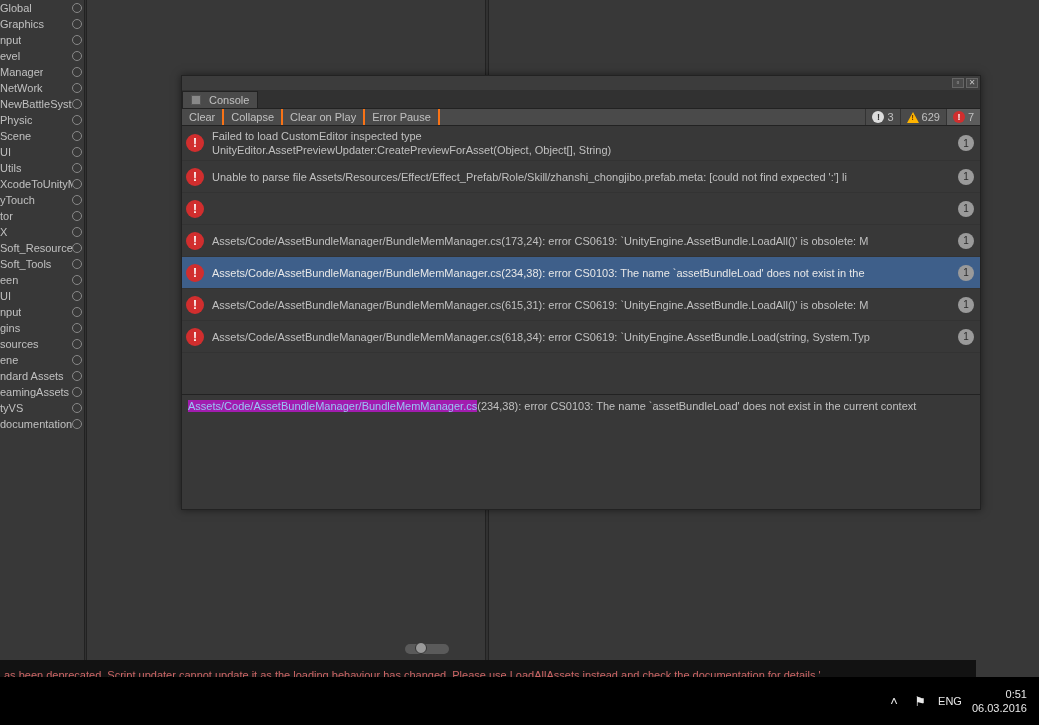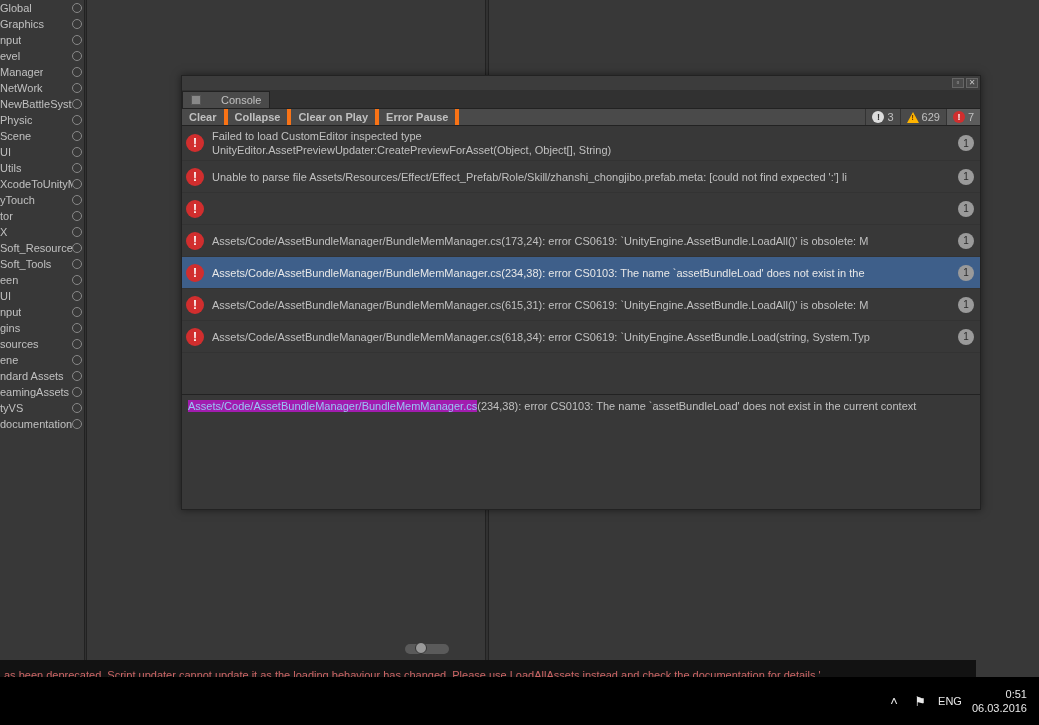--- a/index.html
+++ b/index.html
@@ -16,24 +16,24 @@
 .center-scroll { position: absolute; left: 89px; top: 640px; width: 393px; height: 20px; }
 .center-scroll .thumb { position:absolute; left: 316px; top:4px; width:44px; height:10px; background:#5a5a5a; border-radius:5px; }
 .center-scroll .knob { position:absolute; left: 326px; top:2px; width:12px; height:12px; background:#9a9a9a; border-radius:50%; border:1px solid #333; }
 .vdiv2 { position: absolute; left: 485px; top: 0; width: 4px; height: 660px; background: #313131; border-left:1px solid #222; border-right:1px solid #222; }
 
 
 .console { position: absolute; left: 181px; top: 75px; width: 800px; height: 435px; background: #3c3c3c; border: 1px solid #222; box-shadow: 0 0 0 1px #ff8fcf inset, 0 0 8px rgba(0,0,0,.5); display:flex; flex-direction:column; }
 .console-titlebar { height: 14px; background: #3c3c3c; display:flex; justify-content:flex-end; align-items:center; gap:2px; padding-right:2px; }
 .win-btn { width:12px; height:10px; background:#4a4a4a; border:1px solid #666; display:flex; align-items:center; justify-content:center; font-size:8px; line-height:8px; cursor:pointer; }
 .console-tabbar { height: 18px; background: #313131; display:flex; align-items:flex-end; }
-.console-tab { background:#4a4a4a; border:1px solid #222; border-bottom:none; padding:2px 8px; display:flex; align-items:center; gap:20px; color:#c0c0c0; }
+.console-tab { background:#4a4a4a; border:1px solid #222; border-bottom:none; padding:2px 8px; display:flex; align-items:center; gap:8px; color:#c0c0c0; }
 .tab-icon { width:10px; height:10px; background:#888; border:1px solid #555; }
 .console-toolbar { height: 18px; background: #4a4a4a; border-top:1px solid #222; border-bottom:1px solid #222; display:flex; align-items:stretch; }
-.tb-btn { padding:0 7px; display:flex; align-items:center; border-right:4px solid #f97316; color:#c0c0c0; cursor:pointer;font-weight:bold; }
+.tb-btn { padding:0 7px; display:flex; align-items:center; border-right:2px solid #f97316; color:#c0c0c0; cursor:pointer; }
 .tb-spacer { flex:1; }
 .tb-stat { display:flex; align-items:center; gap:3px; padding:0 6px; border-left:1px solid #333; cursor:pointer; }
 .tb-stat.active { background:#5c5c5c; }
 .ico { width:12px; height:12px; border-radius:50%; display:flex; align-items:center; justify-content:center; color:#fff; font-weight:bold; font-size:9px; }
 .ico-info { background:#ddd; color:#333; }
 .ico-warn { width:0; height:0; border-left:6px solid transparent; border-right:6px solid transparent; border-bottom:11px solid #ffb400; border-radius:0; position:relative; }
 .ico-warn::after { content:"!"; position:absolute; left:-3px; top:1px; width:6px; text-align:center; color:#6b3a00; font-size:8px; font-weight:bold; }
 .ico-err { background:#d12e2e; }
 
 .console-list { flex:1; background:#383838; overflow:hidden; }

